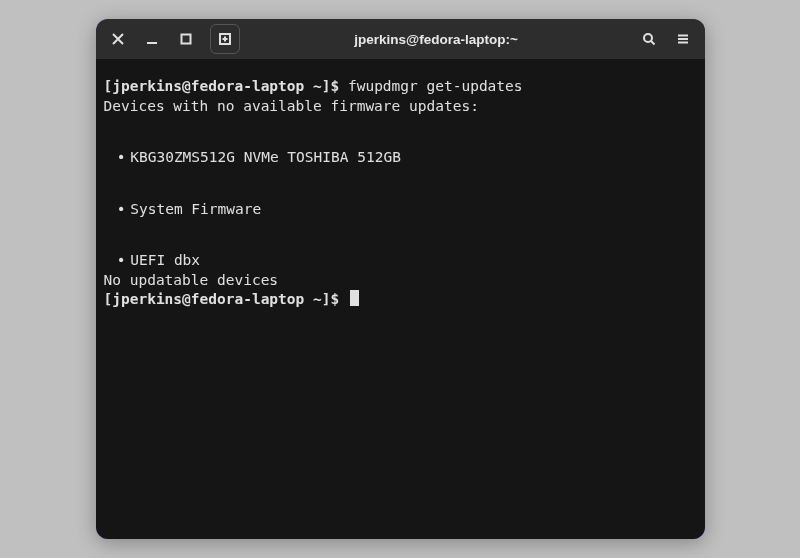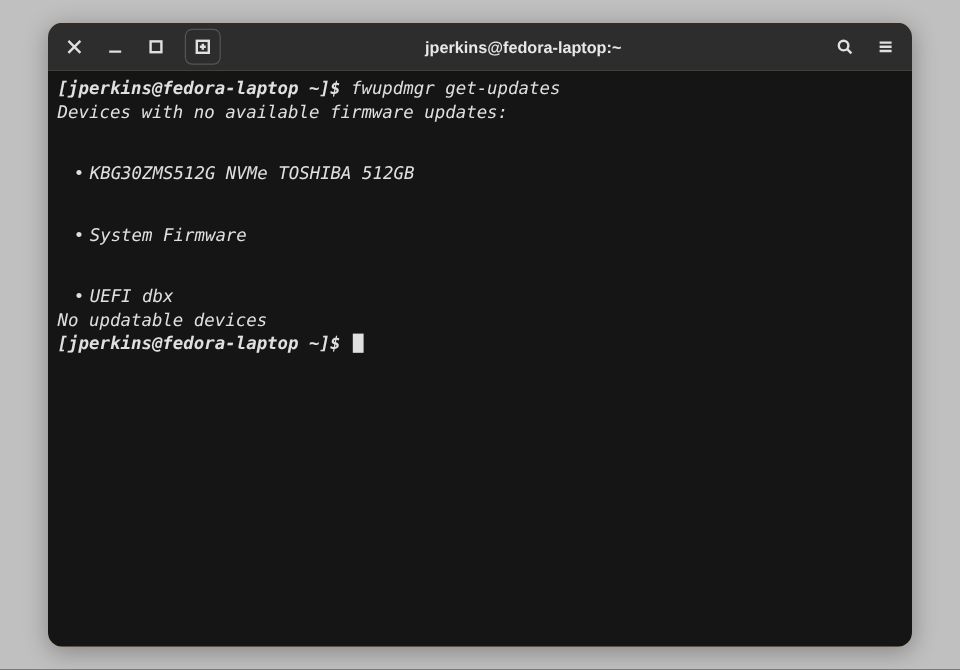--- a/index.html
+++ b/index.html
@@ -10,23 +10,23 @@
     body {
       background: #c0c0c0;
       width: 800px;
       height: 558px;
       display: flex;
       align-items: center;
       justify-content: center;
       font-family: monospace;
     }
     .window {
-      width: 720px;
+      width: 609px;
       height: 520px;
-      background: #fdba74;
+      background: #8b5cf6;
       border-radius: 12px;
       overflow: hidden;
       display: flex;
       flex-direction: column;
       box-shadow: 0 4px 20px rgba(0,0,0,0.3);
     }
     .titlebar {
       background: #2d2d2d;
       height: 40px;
       display: flex;
@@ -76,24 +76,23 @@
       align-items: center;
       gap: 2px;
     }
     .terminal-body {
       flex: 1;
       background: #151515;
       color: #e0e0e0;
       font-family: "DejaVu Sans Mono", "Liberation Mono", Consolas, monospace;
       font-size: 14.5px;
       line-height: 1.35;
-      padding: 6px 8px;
+      padding: 18px 8px;
       overflow: hidden;
       white-space: pre-wrap;
-      font-style: italic;
     }
     .prompt {
       color: #e0e0e0;
       font-weight: bold;
     }
     .line {
       display: block;
     }
     .bullet-line {
       display: block;

